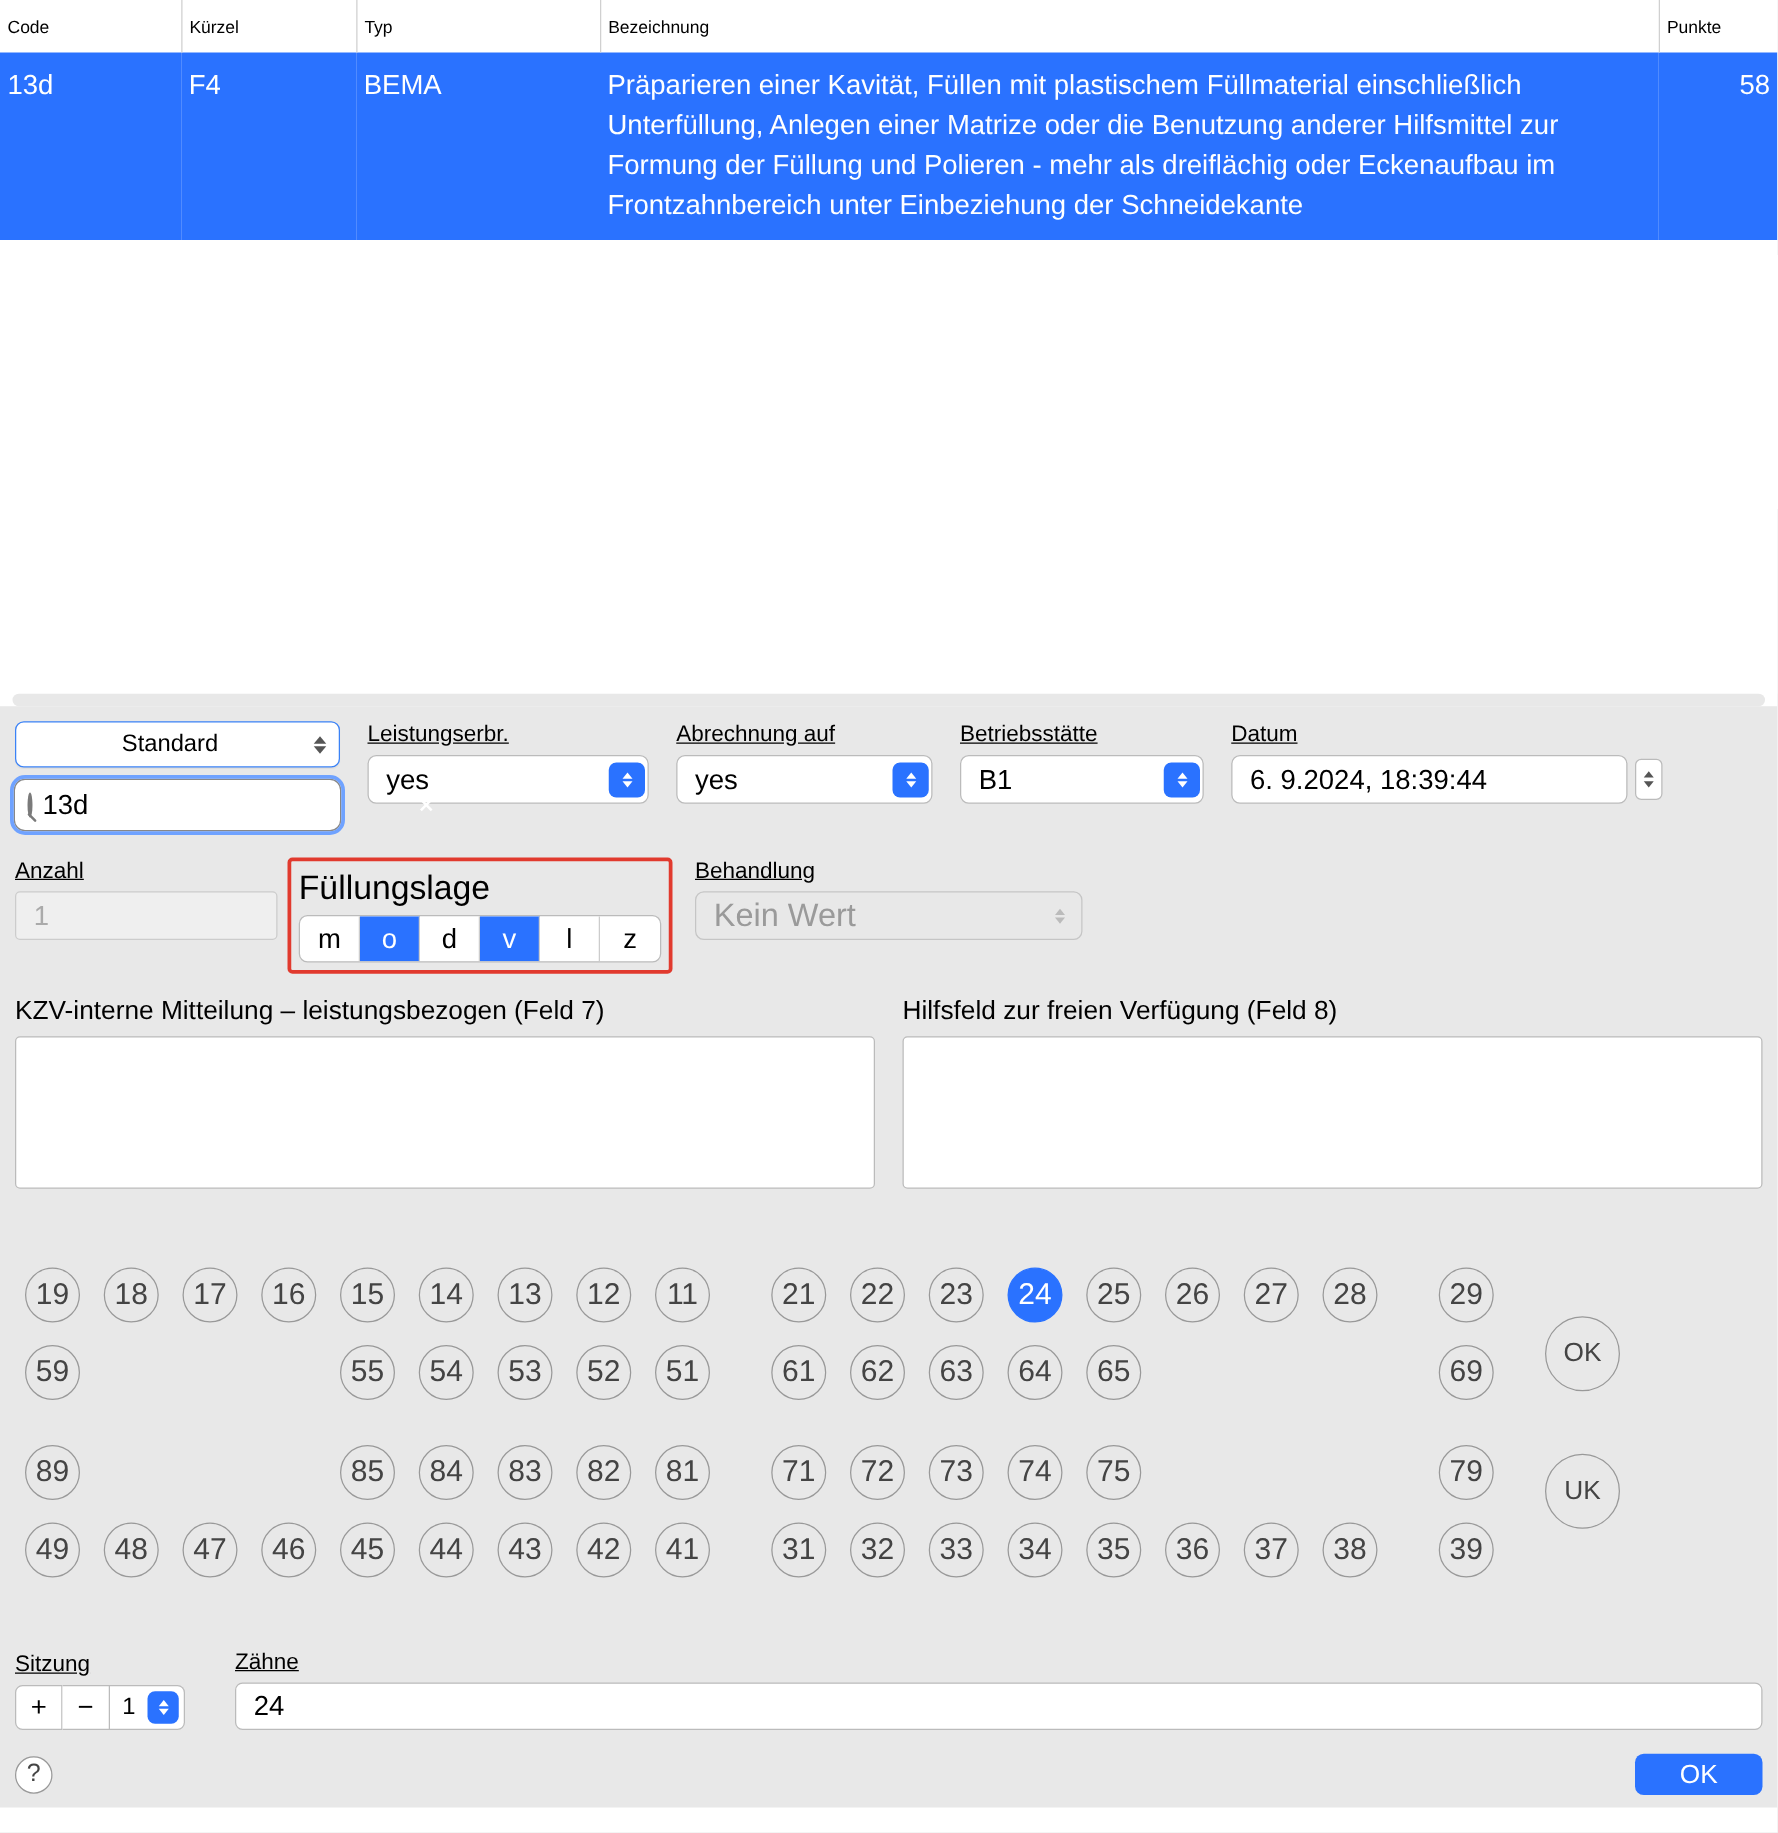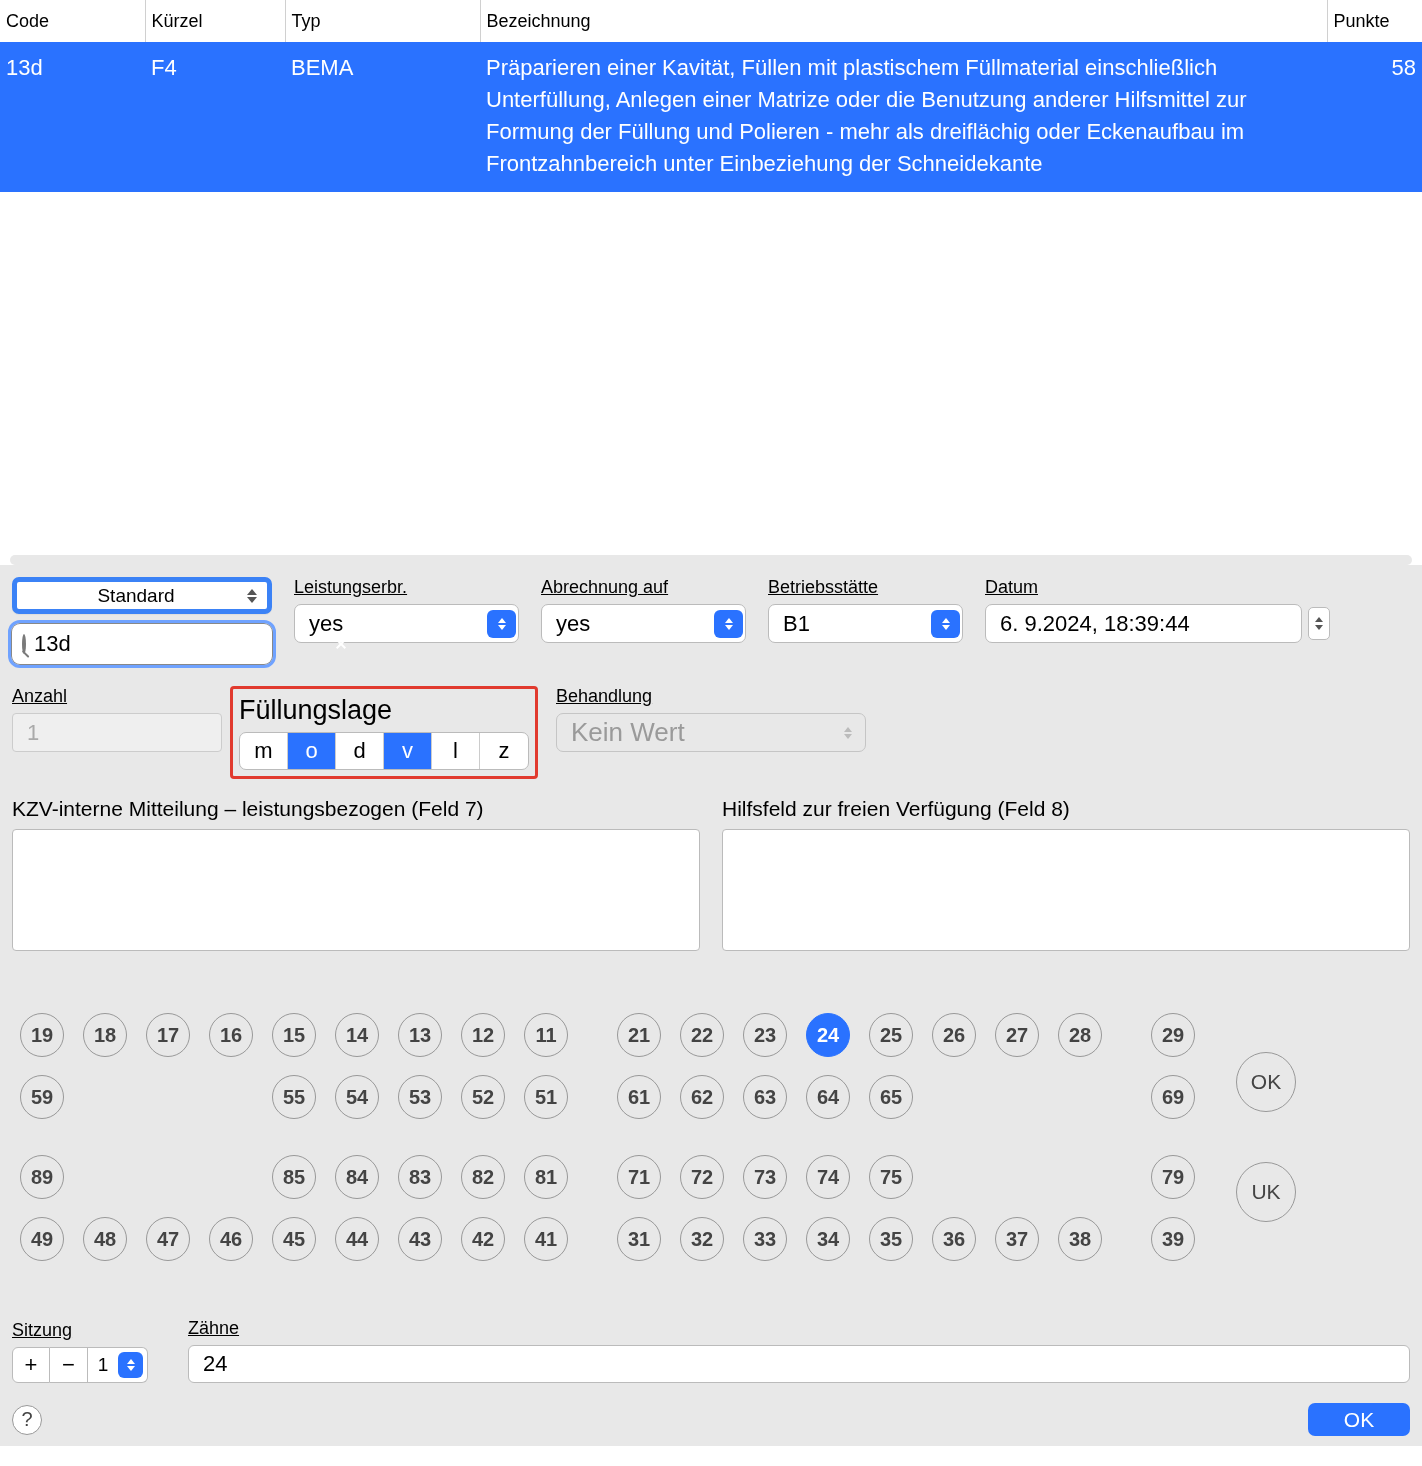--- a/index.html
+++ b/index.html
@@ -1,38 +1,38 @@
 <!DOCTYPE html>
 <html><head>
 <meta charset="utf-8">
 <style>
 * { box-sizing: border-box; margin: 0; padding: 0; }
 body { font-family: -apple-system, "Helvetica Neue", Arial, sans-serif; font-size: 19px; color: #000; width: 1422px; height: 1466px; background: #fff; overflow: hidden; position: relative; }
 
 .table-area { height: 555px; background: #fff; overflow: hidden; }
 .table { width: 100%; border-collapse: collapse; table-layout: fixed; }
-.table th { text-align: left; font-weight: 400; font-size: 18px; color: #000; padding: 8px 6px 8px 6px; border-right: 1px solid #d0d0d0; background: #fff; height: 42px; }
+.table th { text-align: left; font-weight: 400; font-size: 14px; color: #000; padding: 8px 6px 8px 6px; border-right: 1px solid #d0d0d0; background: #fff; height: 42px; }
 .table th:last-child { border-right: none; text-align: left; }
 .table .col-code { width: 145px; }
 .table .col-kurzel { width: 140px; }
 .table .col-typ { width: 195px; }
 .table .col-bez { width: auto; }
 .table .col-punkte { width: 95px; }
 .table td { padding: 10px 6px 12px 6px; vertical-align: top; font-size: 22px; line-height: 1.45; }
 .table .sel { background: #2a72ff; color: #fff; }
 .table .sel td { color: #fff; }
 .table td:last-child { text-align: right; }
 
 .scroll-stub { height: 10px; background: #e8e8e8; border-radius: 5px; margin: 0 10px; }
 
 .bottom { background: #e8e8e8; padding: 12px; height: 881px; position: relative; }
 
 .row1 { display: flex; gap: 22px; align-items: flex-start; }
 .std-col { width: 260px; display: flex; flex-direction: column; gap: 10px; }
-.dd { display: flex; align-items: center; background: #fff; border: 5px solid #3b82f6; border-radius: 7px; height: 37px; padding: 0 6px 0 12px; box-shadow: 0 1px 1px rgba(0,0,0,.05); }
+.dd { display: flex; align-items: center; background: #fff; border: 1px solid #3b82f6; border-radius: 7px; height: 37px; padding: 0 6px 0 12px; box-shadow: 0 1px 1px rgba(0,0,0,.05); }
 .dd span { flex: 1; text-align: center; }
 .dd .arrows { width: 18px; height: 22px; background: #fff; position: relative; display:flex; flex-direction:column; align-items:center; justify-content:center; gap:2px; }
 .dd .arrows::before, .dd .arrows::after { content:""; border-left:5px solid transparent; border-right:5px solid transparent; }
 .dd .arrows::before { border-bottom:6px solid #555; }
 .dd .arrows::after { border-top:6px solid #555; }
 
 .search { display:flex; align-items:center; background:#fff; border-radius:8px; height:40px; padding:0 8px 0 10px; gap:8px; outline:3px solid #6fa2ff; outline-offset:1px; box-shadow:0 0 0 1px #888; }
 .searchico { width:20px; height:20px; border:2.2px solid #7a7a7a; border-radius:50%; position:relative; }
 .searchico::after { content:""; position:absolute; width:9px; height:2.4px; background:#7a7a7a; bottom:-3px; right:-6px; transform:rotate(45deg); border-radius:2px; }
 .search input { flex:1; border:none; outline:none; font-size:22px; background:transparent; }
@@ -80,21 +80,21 @@
 .dis-sel .arrows::before { border-bottom:5.5px solid #bbb; }
 .dis-sel .arrows::after { border-top:5.5px solid #bbb; }
 
 .row3 { display:flex; gap:22px; margin-top:18px; }
 .ta-col { flex:1; }
 .ta-lbl { font-size:21px; margin-bottom:8px; }
 .ta { width:100%; height:122px; background:#fff; border:1px solid #bbb; border-radius:4px; resize:none; padding:8px; font-size:18px; }
 
 .teeth { margin-top:40px; padding:8px; }
 .q-row { display:flex; align-items:center; height:62px; }
-.tooth { width:44px; height:44px; border:1.6px solid #999; border-radius:50%; display:flex; align-items:center; justify-content:center; font-size:20px; color:#444; margin-right:19px; cursor:pointer; background:#e8e8e8;font-weight:bold; }
+.tooth { width:44px; height:44px; border:1.6px solid #999; border-radius:50%; display:flex; align-items:center; justify-content:center; font-size:24px; color:#444; margin-right:19px; cursor:pointer; background:#e8e8e8; }
 .tooth.picked { background:#2a72ff; border-color:#2a72ff; color:#fff; }
 .spacer-lg { width:44px; margin-right:19px; }
 .ok-circ { width:60px; height:60px; border:1.6px solid #999; border-radius:50%; display:flex; align-items:center; justify-content:center; font-size:21px; color:#444; margin-left:10px; }
 
 .row4 { display:flex; gap:40px; margin-top:40px; align-items:flex-end; }
 .sit-col { }
 .sit-row { display:flex; align-items:center; gap:0; }
 .sq { width:38px; height:36px; background:#fff; border:1px solid #bbb; display:flex; align-items:center; justify-content:center; font-size:22px; cursor:pointer; }
 .sq:first-child { border-radius:6px 0 0 6px; }
 .sq:nth-child(2){ border-left:none; border-radius:0; }

